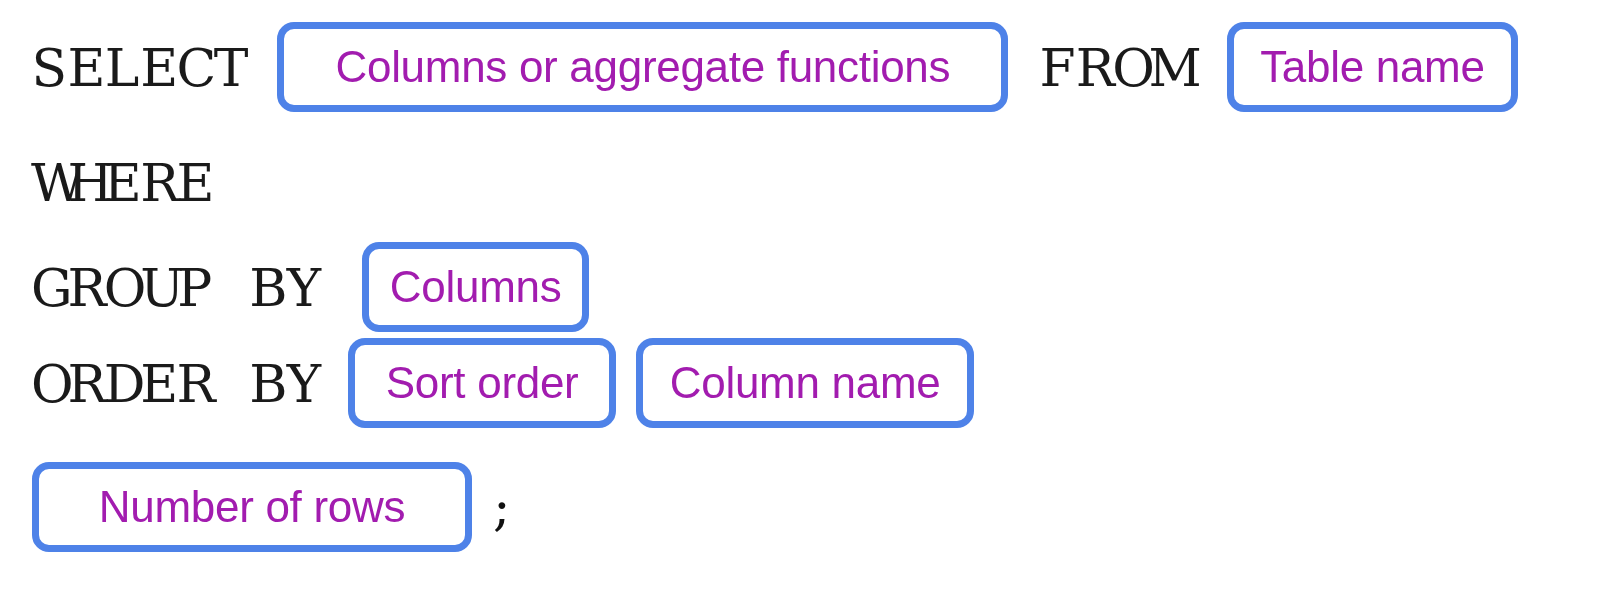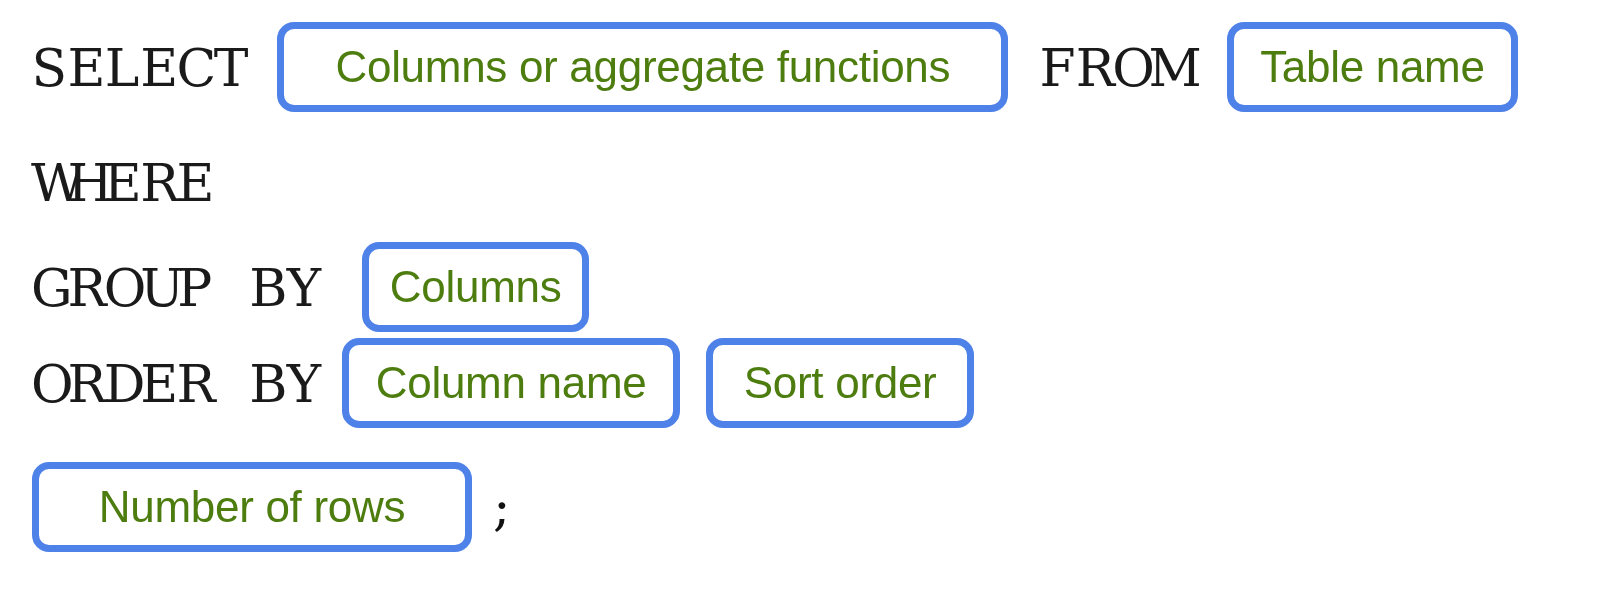--- a/index.html
+++ b/index.html
@@ -58,21 +58,21 @@
     border: 7px solid #4e82e8;
     border-radius: 17px;
     height: 90px;
     padding: 0 14px;
   }
   .slot .slot-label {
     font-family: "Liberation Sans", sans-serif;
     font-weight: 400;
     font-size: 44px;
     line-height: 1;
-    color: #4d7c0f;
+    color: #a21caf;
     letter-spacing: -0.3px;
     white-space: nowrap;
   }
 
   .terminator {
     font-family: "DejaVu Serif", "Liberation Serif", serif;
     font-size: 52px;
     color: #111111;
     line-height: 1;
   }
@@ -123,25 +123,25 @@
 
   <div class="sql-row" id="row-groupby">
     <span class="sql-keyword"><span class="ch">G</span><span class="ch">R</span><span class="ch">O</span><span class="ch">U</span><span class="ch">P</span><span class="ch">&nbsp;</span><span class="ch">B</span><span class="ch">Y</span></span>
     <span class="slot" id="slot-group-cols">
       <span class="slot-label">Columns</span>
     </span>
   </div>
 
   <div class="sql-row" id="row-orderby">
     <span class="sql-keyword"><span class="ch">O</span><span class="ch">R</span><span class="ch">D</span><span class="ch">E</span><span class="ch">R</span><span class="ch">&nbsp;</span><span class="ch">B</span><span class="ch">Y</span></span>
+    <span class="slot" id="slot-sort-order">
+      <span class="slot-label">Sort order</span>
+    </span>
     <span class="slot" id="slot-column-name">
       <span class="slot-label">Column name</span>
-    </span>
-    <span class="slot" id="slot-sort-order">
-      <span class="slot-label">Sort order</span>
     </span>
   </div>
 
   <div class="sql-row" id="row-limit">
     <span class="slot" id="slot-num-rows">
       <span class="slot-label">Number of rows</span>
     </span>
     <span class="terminator" id="semicolon">;</span>
   </div>
 

